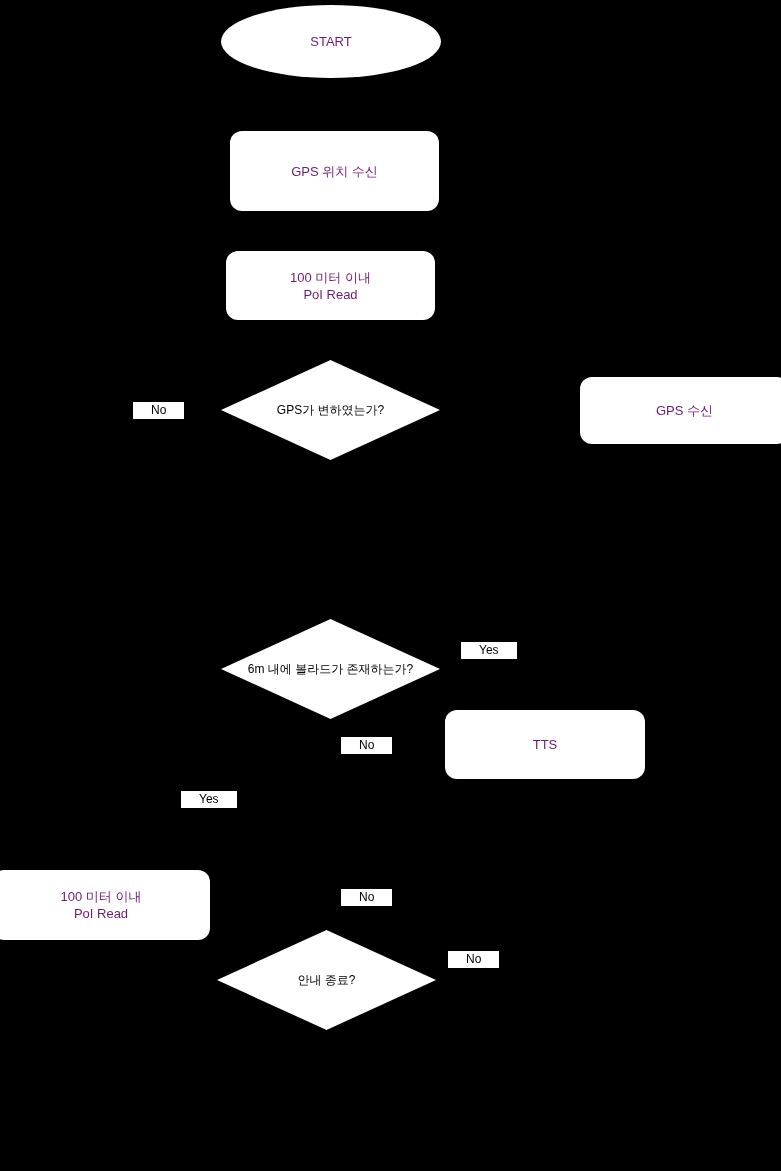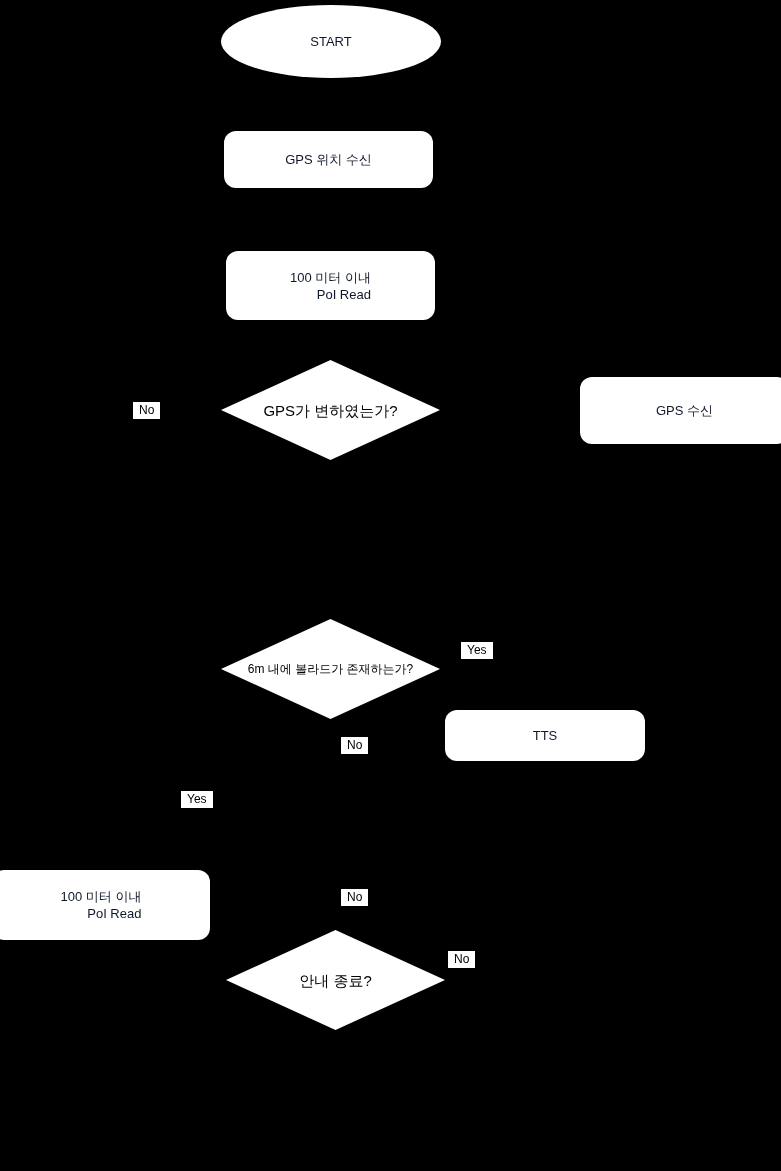--- a/index.html
+++ b/index.html
@@ -14,22 +14,22 @@
     background: #000000;
     overflow: hidden;
     font-family: "Liberation Sans", "DejaVu Sans", sans-serif;
   }
   .node {
     position: absolute;
     box-sizing: border-box;
     display: flex;
     align-items: center;
     justify-content: center;
-    text-align: right;
-    color: #0f172a;
+    text-align: center;
+    color: #701a75;
     font-size: 13px;
     line-height: 17px;
     white-space: pre-line;
   }
   .terminator {
     background: #ffffff;
     border-radius: 50%;
   }
   .process {
     background: #ffffff;
@@ -46,43 +46,43 @@
     left: 0; top: 0;
     width: 100%;
     height: 100%;
     background: #ffffff;
     clip-path: polygon(50% 0%, 100% 50%, 50% 100%, 0% 50%);
   }
   .decision-label {
     position: relative;
     z-index: 2;
     color: #000000;
-    font-size: 15px;
+    font-size: 12px;
     line-height: 17px;
     text-align: center;
     white-space: pre-line;
   }
   .edge-label {
     position: absolute;
     background: #ffffff;
     color: #000000;
     font-size: 12px;
     line-height: 15px;
-    padding: 1px 6px;
+    padding: 1px 18px;
     white-space: nowrap;
   }
 </style>
 </head>
 <body>
 
 <div id="canvas">
 
   <div class="node terminator" style="left:221px; top:5px; width:220px; height:73px;">START</div>
 
-  <div class="node process" style="left:224px; top:131px; width:209px; height:57px;">GPS 위치 수신</div>
+  <div class="node process" style="left:230px; top:131px; width:209px; height:80px;">GPS 위치 수신</div>
 
   <div class="node process" style="left:226px; top:251px; width:209px; height:69px;">100 미터 이내
 PoI Read</div>
 
   <div class="decision-wrap" style="left:221px; top:360px; width:219px; height:100px;">
     <div class="decision-shape"></div>
     <div class="decision-label">GPS가 변하였는가?</div>
   </div>
 
   <div class="edge-label" style="left:133px; top:402px;">No</div>
@@ -90,33 +90,33 @@
   <div class="node process" style="left:580px; top:377px; width:209px; height:67px;">GPS 수신</div>
 
 
   <div class="decision-wrap" style="left:221px; top:619px; width:219px; height:100px;">
     <div class="decision-shape"></div>
     <div class="decision-label" style="font-size:12px;">6m 내에 볼라드가 존재하는가?</div>
   </div>
 
   <div class="edge-label" style="left:461px; top:642px;">Yes</div>
 
-  <div class="node process" style="left:445px; top:710px; width:200px; height:51px;">TTS</div>
+  <div class="node process" style="left:445px; top:710px; width:200px; height:69px;">TTS</div>
 
   <div class="edge-label" style="left:341px; top:737px;">No</div>
 
 
   <div class="edge-label" style="left:181px; top:791px;">Yes</div>
 
   <div class="node process" style="left:-8px; top:870px; width:218px; height:70px;">100 미터 이내
 PoI Read</div>
 
   <div class="edge-label" style="left:341px; top:889px;">No</div>
 
-  <div class="decision-wrap" style="left:226px; top:930px; width:219px; height:100px;">
+  <div class="decision-wrap" style="left:217px; top:930px; width:219px; height:100px;">
     <div class="decision-shape"></div>
     <div class="decision-label">안내 종료?</div>
   </div>
 
   <div class="edge-label" style="left:448px; top:951px;">No</div>
 
 
 </div>
 
 </body></html>

